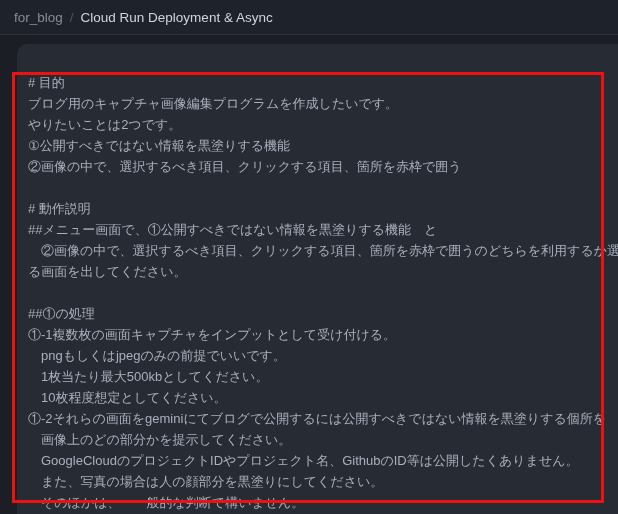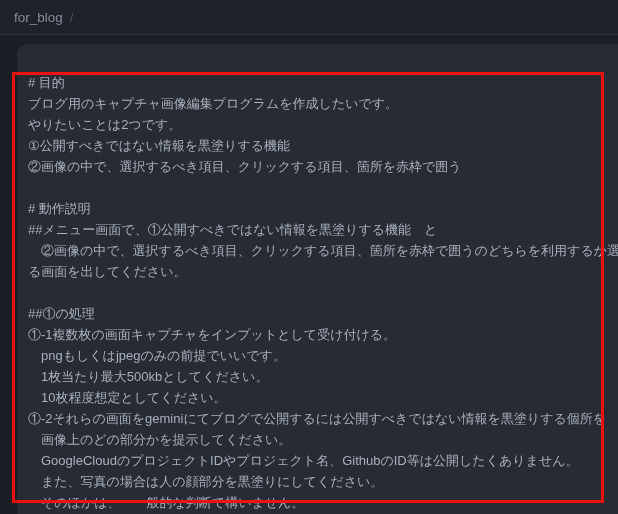--- a/index.html
+++ b/index.html
@@ -58,20 +58,21 @@
     pointer-events: none;
     z-index: 5;
   }
 </style>
 </head>
 <body>
 
 <div class="topbar">
   <span class="crumb-project">for_blog</span>
   <span class="crumb-sep">/</span>
+  <span class="crumb-title">Cloud Run Deployment &amp; Async</span>
 </div>
 
 <div class="main">
   <div class="editor-card">
     <div class="editor-text"># 目的
 ブログ用のキャプチャ画像編集プログラムを作成したいです。
 やりたいことは2つです。
 ①公開すべきではない情報を黒塗りする機能
 ②画像の中で、選択するべき項目、クリックする項目、箇所を赤枠で囲う
 

